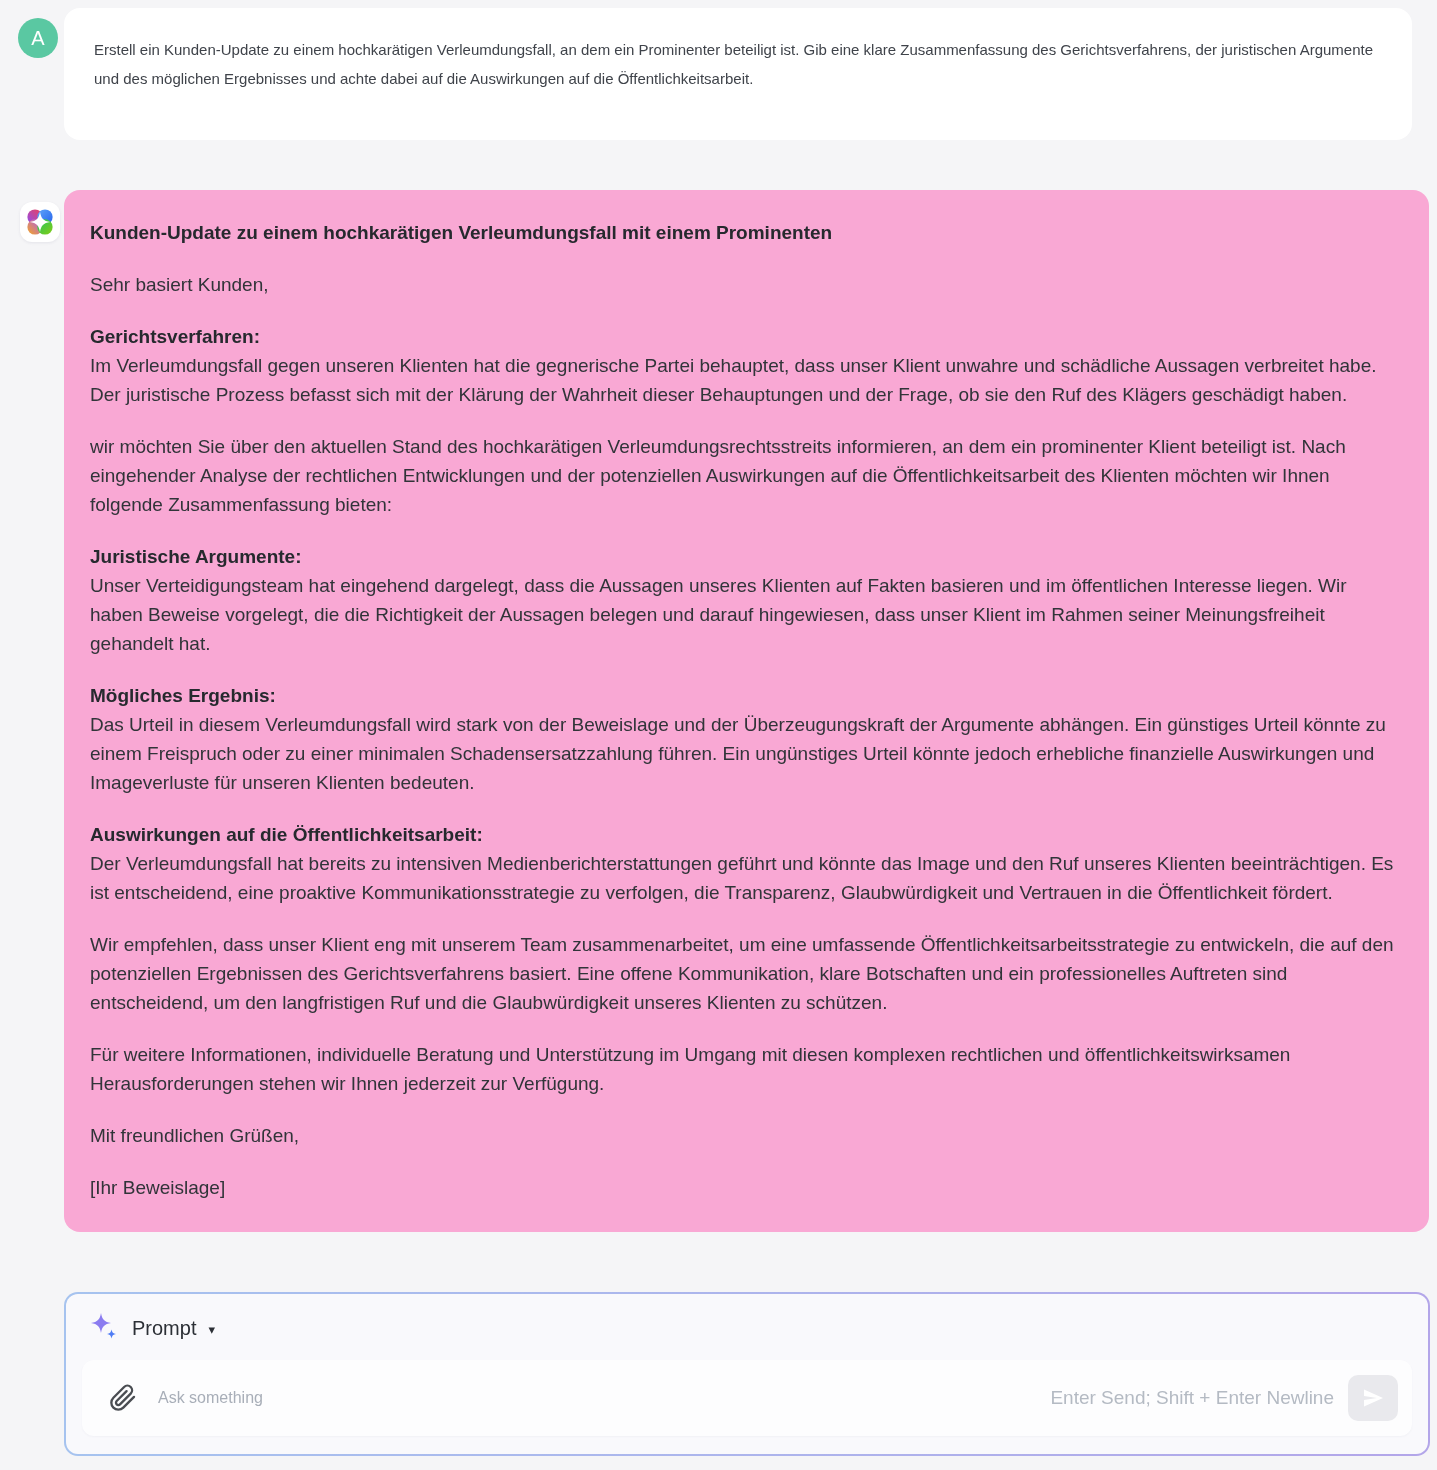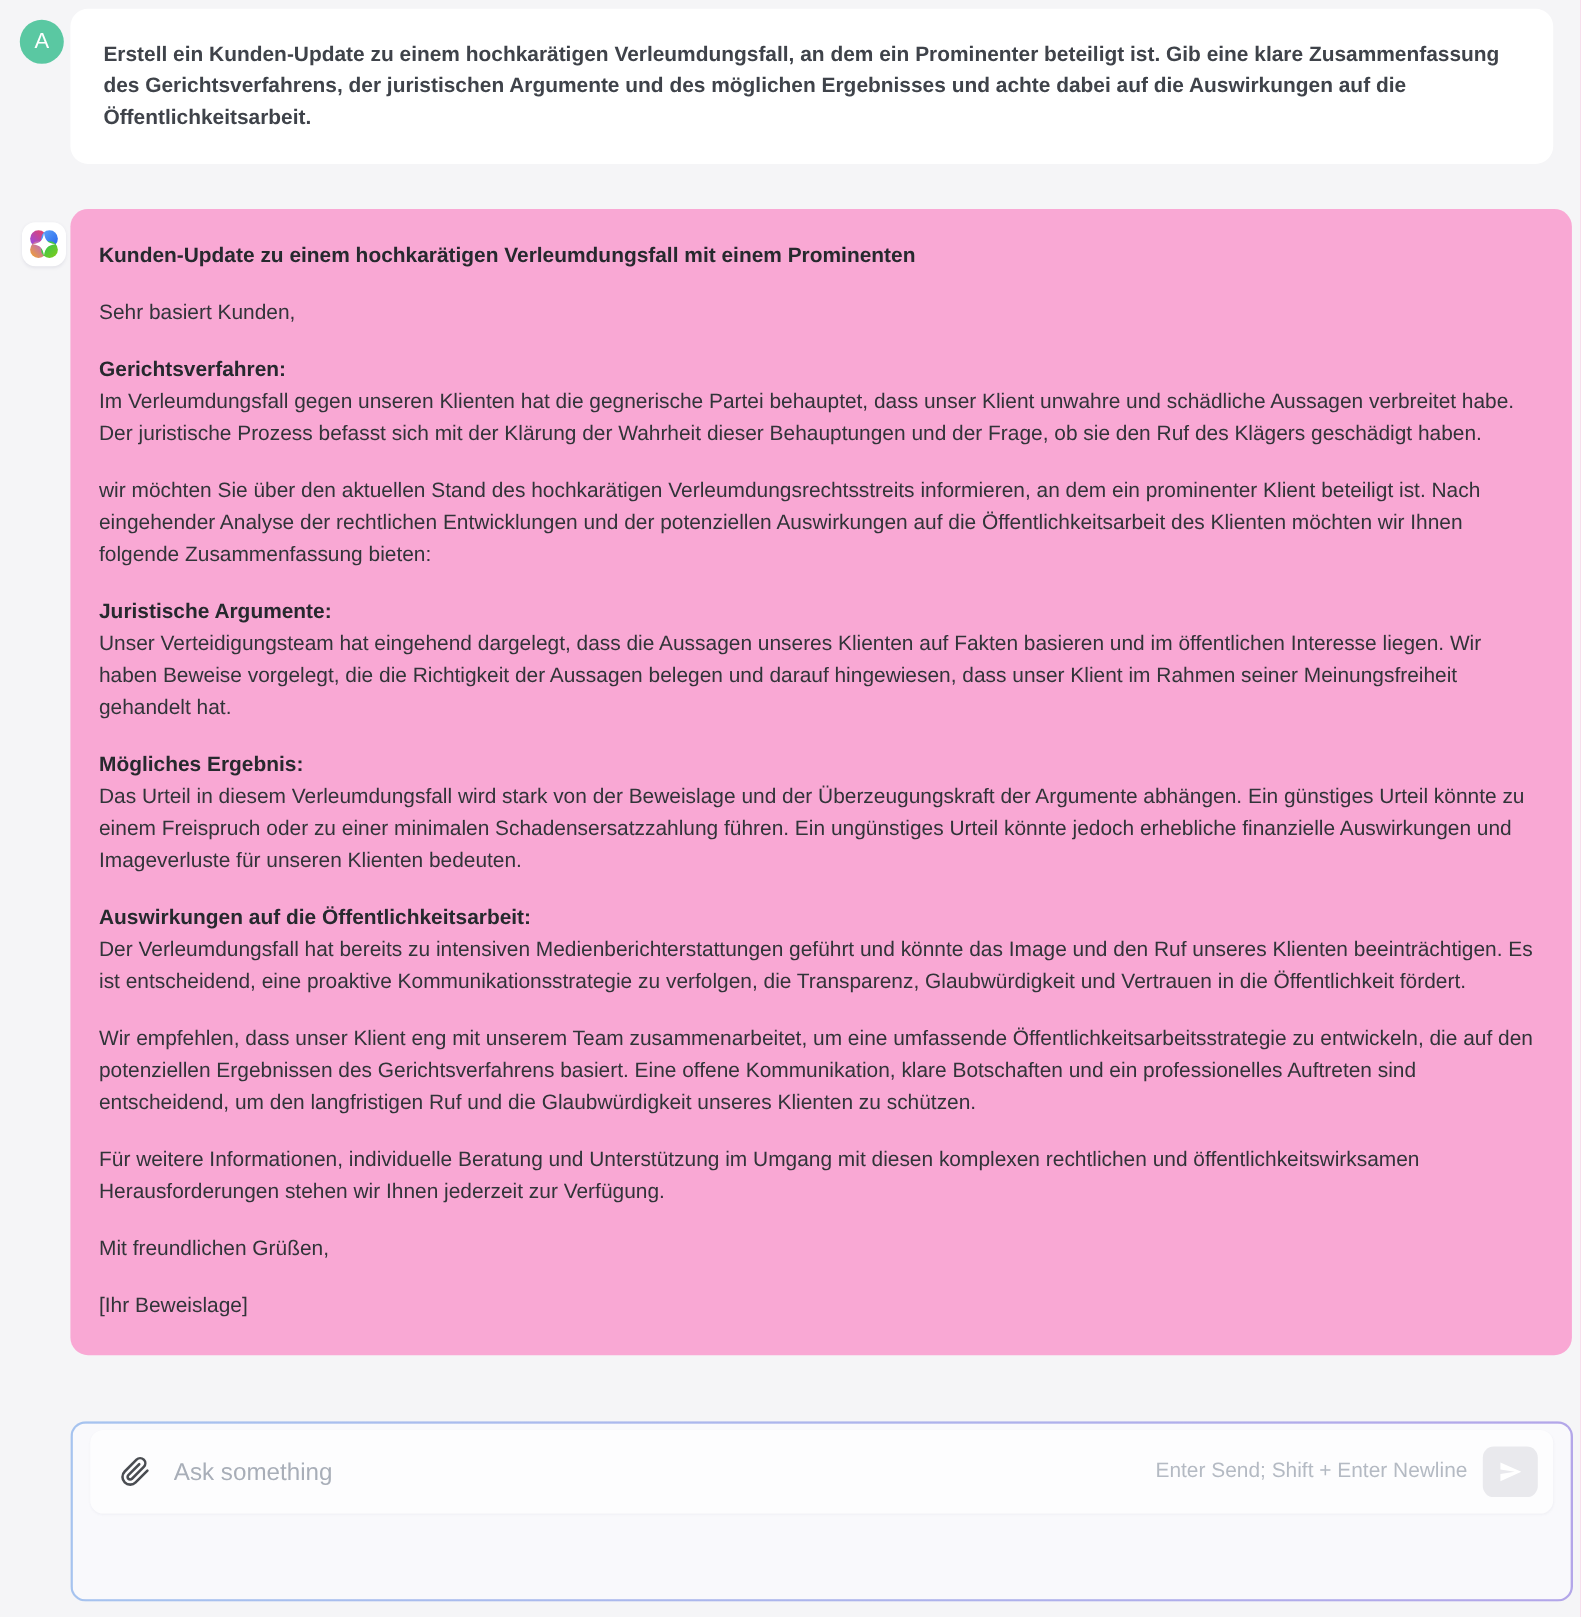--- a/index.html
+++ b/index.html
@@ -18,21 +18,21 @@
     width: 40px; height: 40px; border-radius: 50%;
     background: #5ac8a2; color: #ffffff;
     font-size: 20px; display: flex; align-items: center; justify-content: center;
   }
   .user-card {
     position: absolute; left: 64px; top: 0;
     width: 1348px; min-height: 132px;
     background: #ffffff; border-radius: 16px;
     padding: 27px 30px;
   }
-  .user-card p { font-size: 19px; line-height: 29px; color: #3f434a; font-weight: bold; }
+  .user-card p { font-size: 15px; line-height: 29px; color: #3f434a; }
 
   
   .ai-row { position: absolute; top: 190px; left: 0; width: 100%; }
   .ai-logo {
     position: absolute; left: 20px; top: 12px;
     width: 40px; height: 40px; border-radius: 12px;
     background: #ffffff; display: flex; align-items: center; justify-content: center;
     box-shadow: 0 1px 3px rgba(80,80,120,0.10);
   }
   .ai-card {
@@ -74,21 +74,21 @@
     padding: 0 14px 0 24px;
   }
   .attach-btn {
     background: transparent; border: none; cursor: pointer;
     width: 34px; height: 34px; display: flex; align-items: center; justify-content: center;
     flex: 0 0 auto;
   }
   .msg-input {
     flex: 1 1 auto; border: none; outline: none; background: transparent;
     font-family: "Liberation Sans", sans-serif;
-    font-size: 22px; color: #a16207; margin-left: 18px;
+    font-size: 16px; color: #a16207; margin-left: 18px;
   }
   .msg-input::placeholder { color: #a8aeb8; }
   .kbd-hint { font-size: 19px; color: #b4bac3; white-space: nowrap; margin-right: 14px; }
   .send-btn {
     width: 50px; height: 46px; border-radius: 10px;
     background: #e9e9ed; border: none; cursor: pointer;
     display: flex; align-items: center; justify-content: center;
     flex: 0 0 auto;
   }
 </style>
@@ -155,20 +155,32 @@
       </p>
 
       <p>Wir empfehlen, dass unser Klient eng mit unserem Team zusammenarbeitet, um eine umfassende Öffentlichkeitsarbeitsstrategie zu entwickeln, die auf den potenziellen Ergebnissen des Gerichtsverfahrens basiert. Eine offene Kommunikation, klare Botschaften und ein professionelles Auftreten sind entscheidend, um den langfristigen Ruf und die Glaubwürdigkeit unseres Klienten zu schützen.</p>
       <p>Für weitere Informationen, individuelle Beratung und Unterstützung im Umgang mit diesen komplexen rechtlichen und öffentlichkeitswirksamen Herausforderungen stehen wir Ihnen jederzeit zur Verfügung.</p>
       <p>Mit freundlichen Grüßen,</p>
       <p>[Ihr Beweislage]</p>
     </div>
   </div>
 
   <div class="composer">
+    <div class="composer-header">
+      <span>
+        <svg width="28" height="28" viewBox="0 0 28 28">
+          <path d="M11 1 C 12.1 7.5, 14.5 9.9, 21 11 C 14.5 12.1, 12.1 14.5, 11 21 C 9.9 14.5, 7.5 12.1, 1 11 C 7.5 9.9, 9.9 7.5, 11 1 Z" fill="#8b7cf0"></path>
+          <path d="M21.5 17.5 C 22 20.4, 23.1 21.5, 26 22 C 23.1 22.5, 22 23.6, 21.5 26.5 C 21 23.6, 19.9 22.5, 17 22 C 19.9 21.5, 21 20.4, 21.5 17.5 Z" fill="#4f7df5"></path>
+        </svg>
+      </span>
+      <button class="prompt-btn">
+        <span>Prompt</span>
+        <span class="caret">▾</span>
+      </button>
+    </div>
     <div class="input-row">
       <button class="attach-btn">
         <svg width="28" height="28" viewBox="0 0 24 24" fill="none" stroke="#4a4d52" stroke-width="2" stroke-linecap="round" stroke-linejoin="round">
           <path d="M21.44 11.05l-9.19 9.19a6 6 0 0 1-8.49-8.49l9.19-9.19a4 4 0 0 1 5.66 5.66l-9.2 9.19a2 2 0 0 1-2.83-2.83l8.49-8.48"></path>
         </svg>
       </button>
       <input class="msg-input" type="text" placeholder="Ask something" style="">
       <span class="kbd-hint">Enter Send; Shift + Enter Newline</span>
       <button class="send-btn">
         <svg width="24" height="24" viewBox="0 0 24 24">

